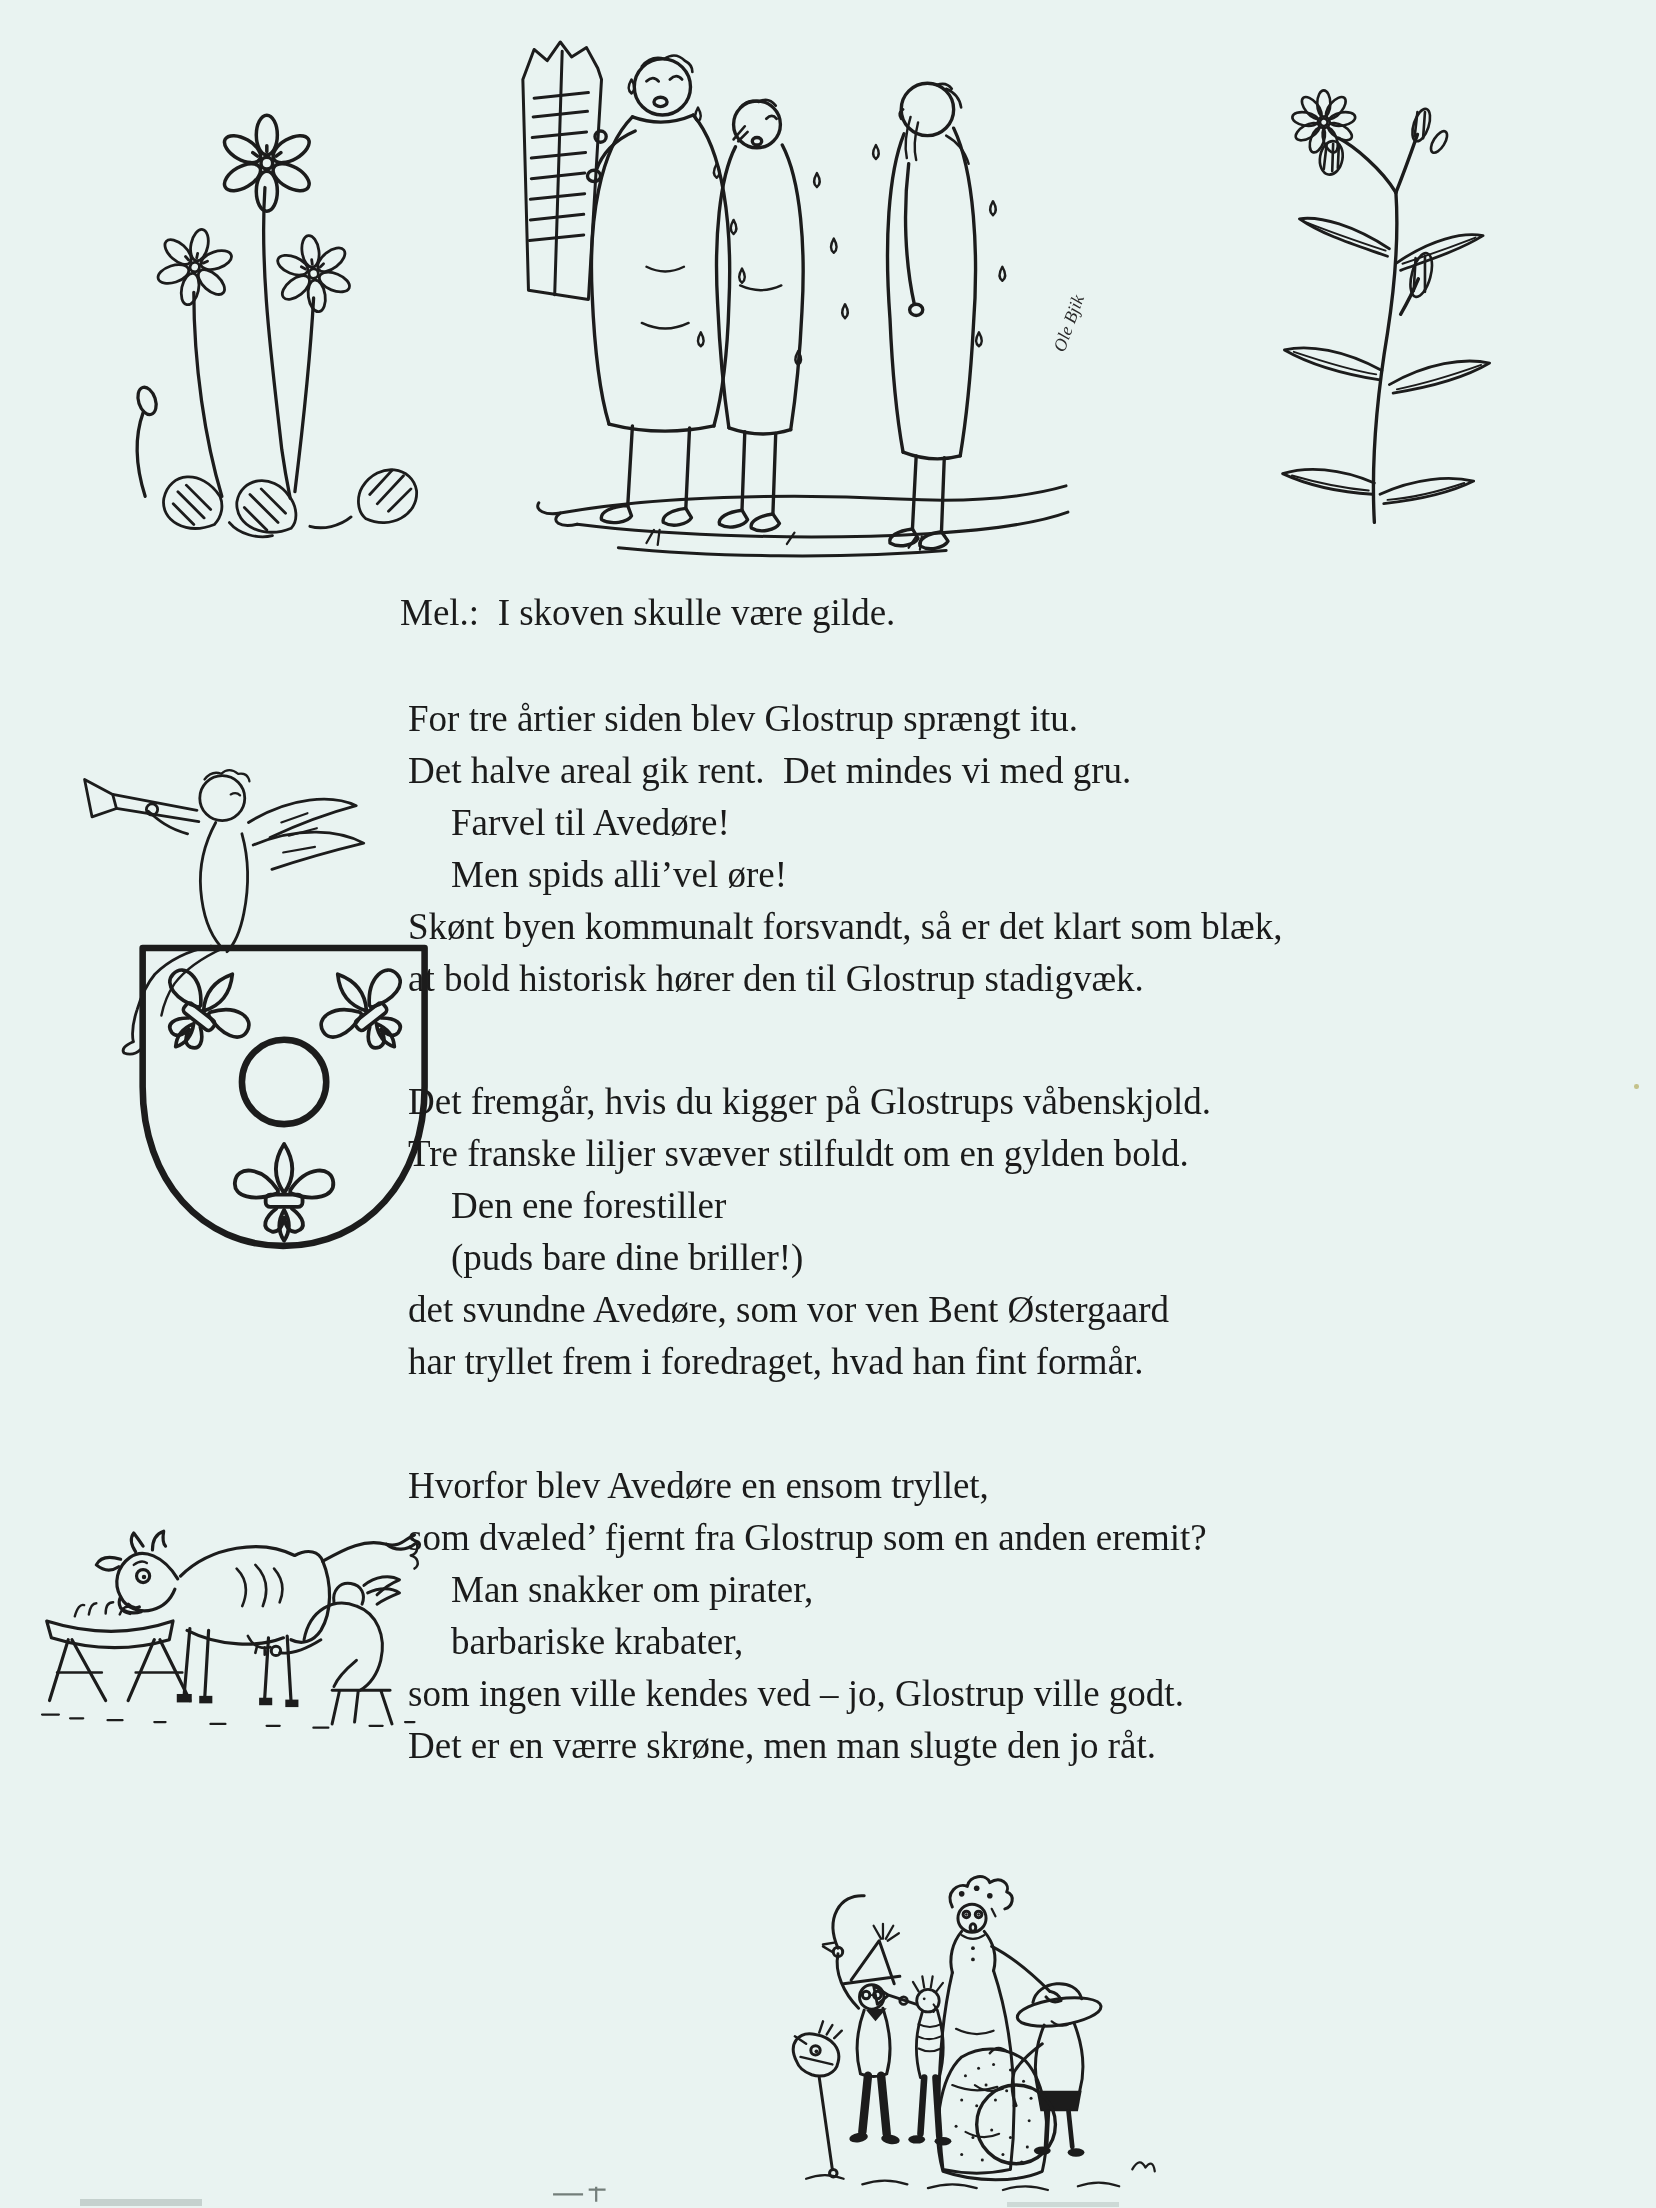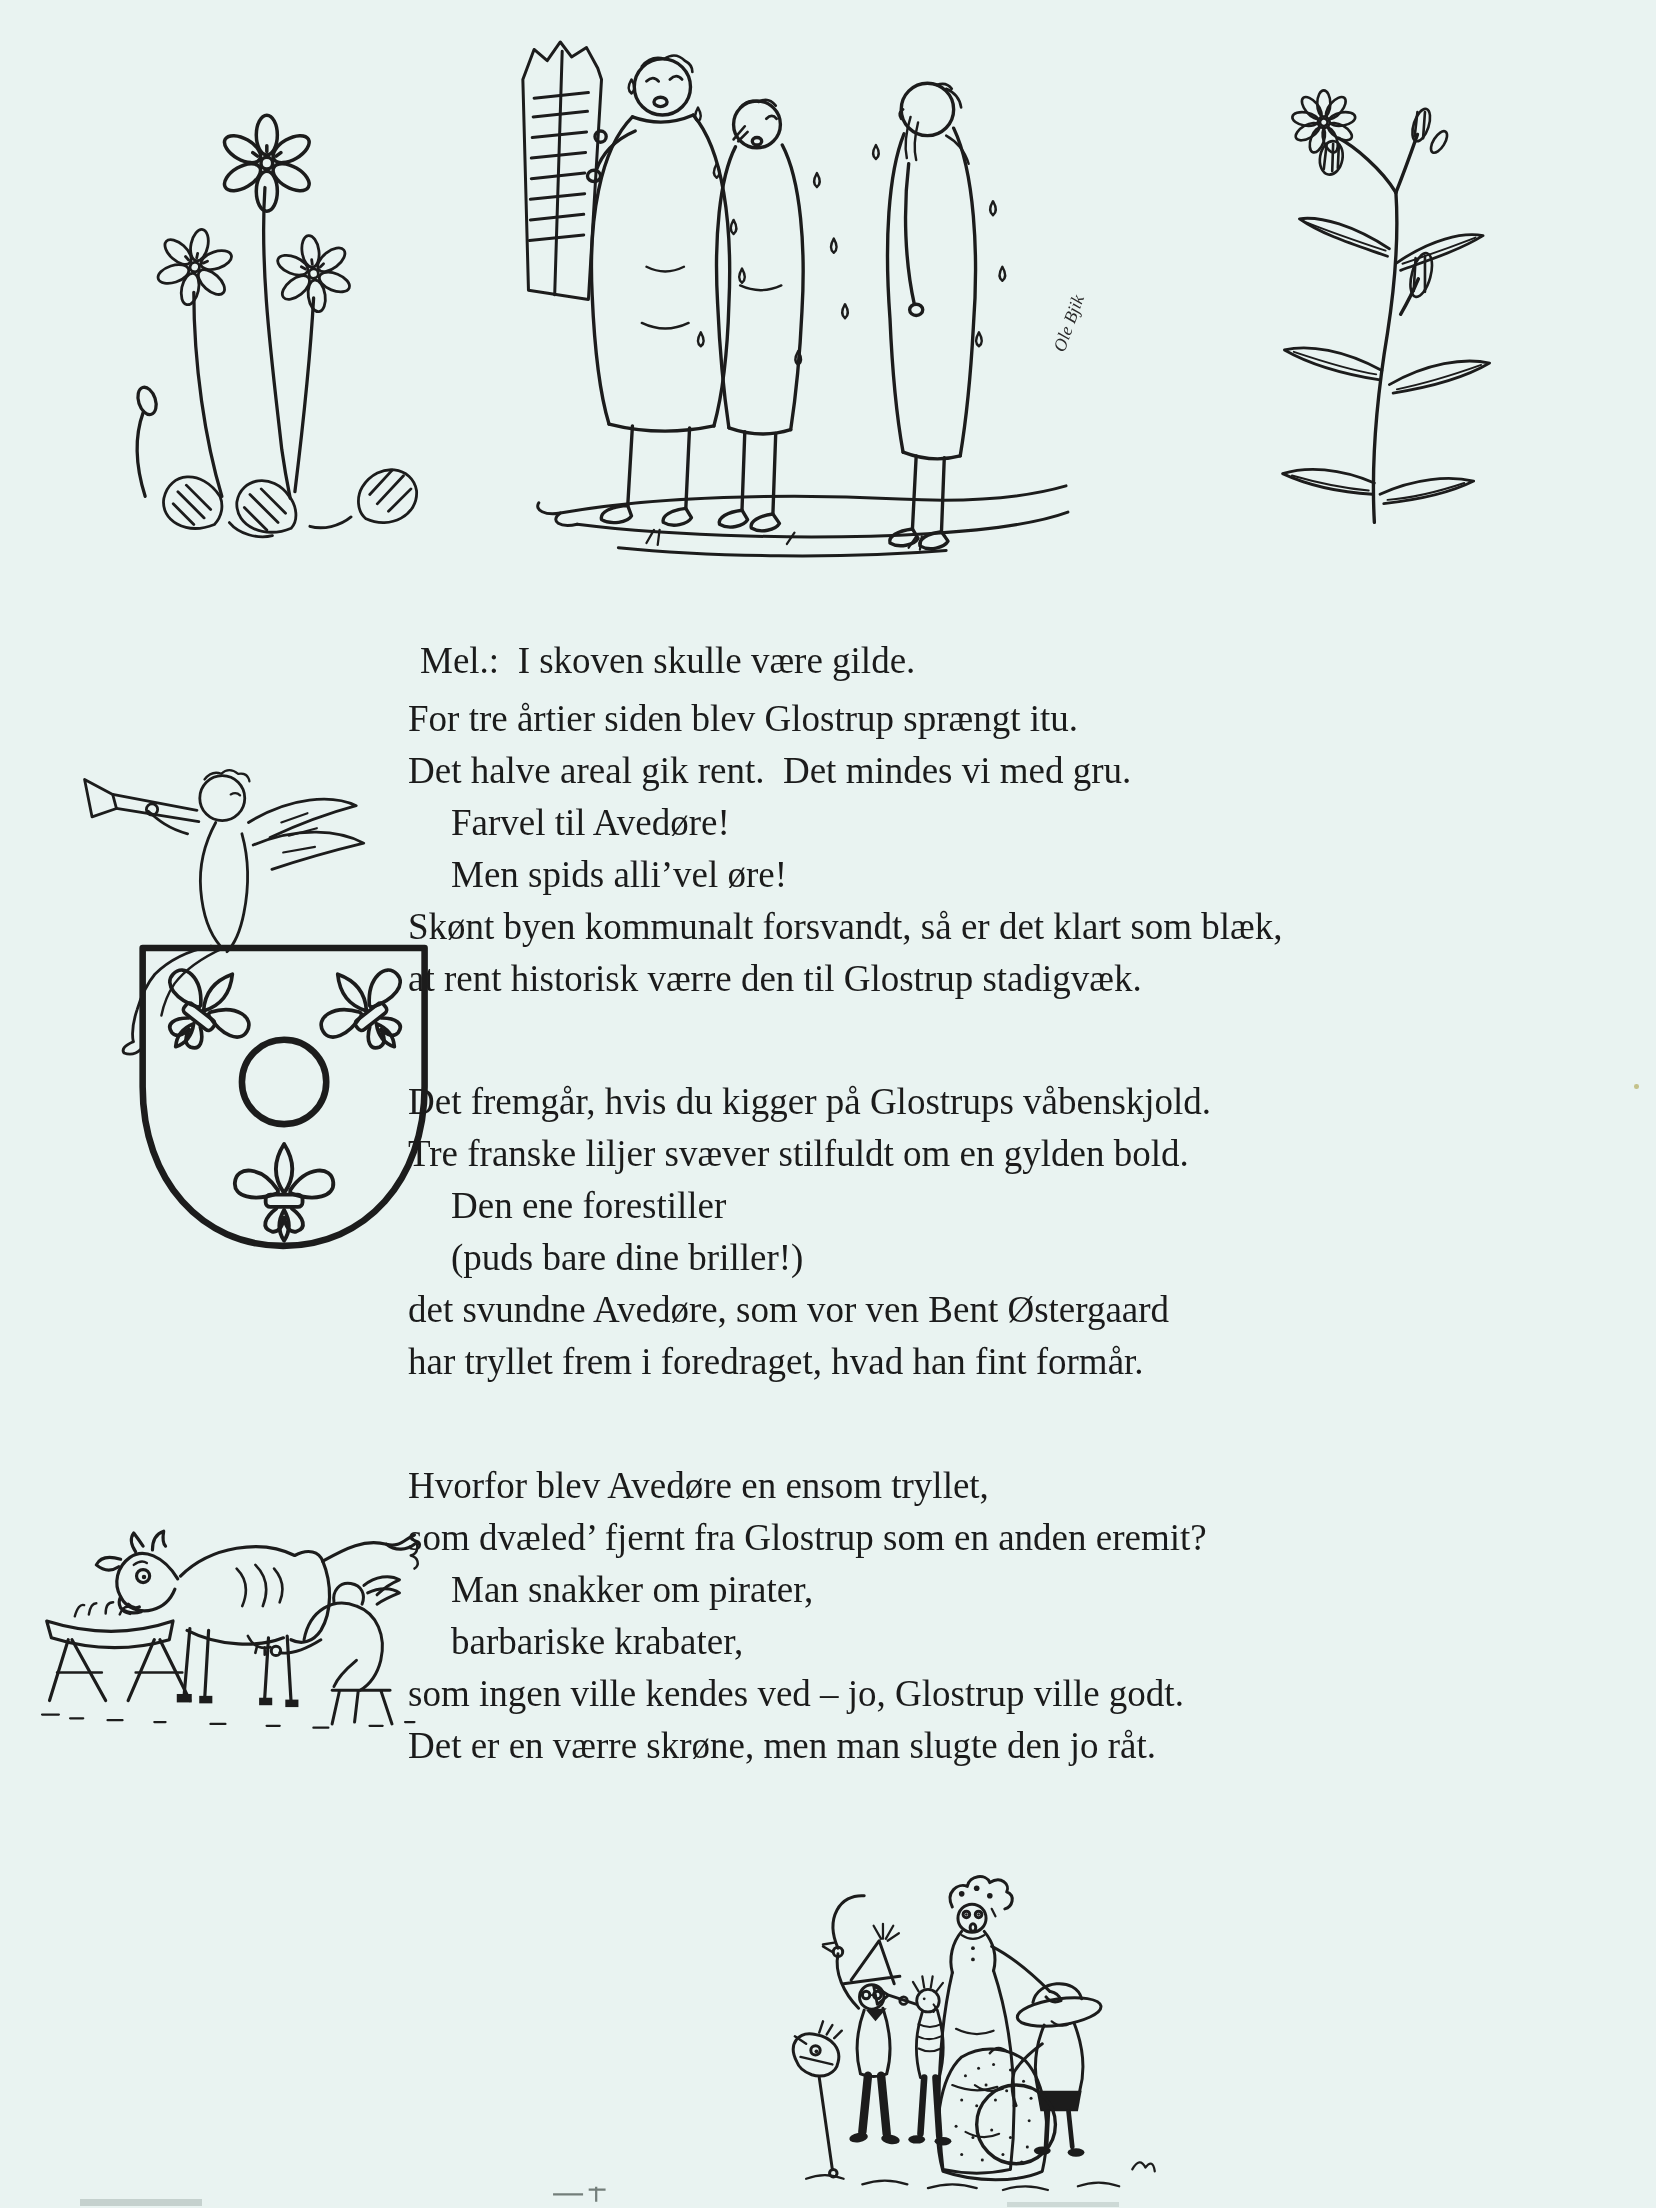--- a/index.html
+++ b/index.html
@@ -2,22 +2,22 @@
 <html style="font-size:15px"><head>
 <meta charset="utf-8">
 <style>
   html,body{margin:0;padding:0;background:#cfd8d6;}
   #page{
     position:relative;width:1656px;height:2208px;margin:0 auto;
     background:#e9f3f1;overflow:hidden;
     font-family:"Liberation Serif","DejaVu Serif",serif;color:#1b1b1b;
   }
   .mel{
-    position:absolute;left:420px;top:587px;
-    font-size:37px;line-height:52px;white-space:pre;margin-top:48px;
+    position:absolute;left:400px;top:587px;
+    font-size:37px;line-height:52px;white-space:pre;
   }
   .verse{position:absolute;left:408px;font-size:37px;line-height:52px;}
   .verse .line{white-space:pre;height:52px;}
   .verse .indent{padding-left:43px;}
   .illus{position:absolute;}
   .illus svg{display:block;}
   .ink{fill:none;stroke:#1c1c1c;stroke-linecap:round;stroke-linejoin:round;}
   .sig{font-family:"Liberation Serif",serif;font-style:italic;fill:#2a2a2a;stroke:none;}
   .artifact{position:absolute;}
 </style>
@@ -194,21 +194,21 @@
   </div>
 
   <div class="mel">Mel.:  I skoven skulle være gilde.</div>
 
   <div class="verse" style="top:693px">
     <div class="line">For tre årtier siden blev Glostrup sprængt itu.</div>
     <div class="line">Det halve areal gik rent.  Det mindes vi med gru.</div>
     <div class="line indent">Farvel til Avedøre!</div>
     <div class="line indent">Men spids alli’vel øre!</div>
     <div class="line">Skønt byen kommunalt forsvandt, så er det klart som blæk,</div>
-    <div class="line">at rent historisk værre den til Glostrup stadigvæk.</div>
+    <div class="line">at bold historisk hører den til Glostrup stadigvæk.</div>
   </div>
 
   <div class="illus" style="left:47px;top:712px;width:403px;height:562px">
     <svg width="403" height="562" viewBox="0 0 430 600">
       <defs>
         <g id="fdl" class="ink" stroke-width="5">
           <path d="M0,-62 C14,-40 14,-18 0,2 C-14,-18 -14,-40 0,-62 Z"></path>
           <path d="M-8,-2 C-30,-34 -62,-34 -64,-12 C-66,6 -40,14 -8,2 Z"></path>
           <path d="M8,-2 C30,-34 62,-34 64,-12 C66,6 40,14 8,2 Z"></path>
           <rect x="-24" y="4" width="48" height="16" rx="6"></rect>

